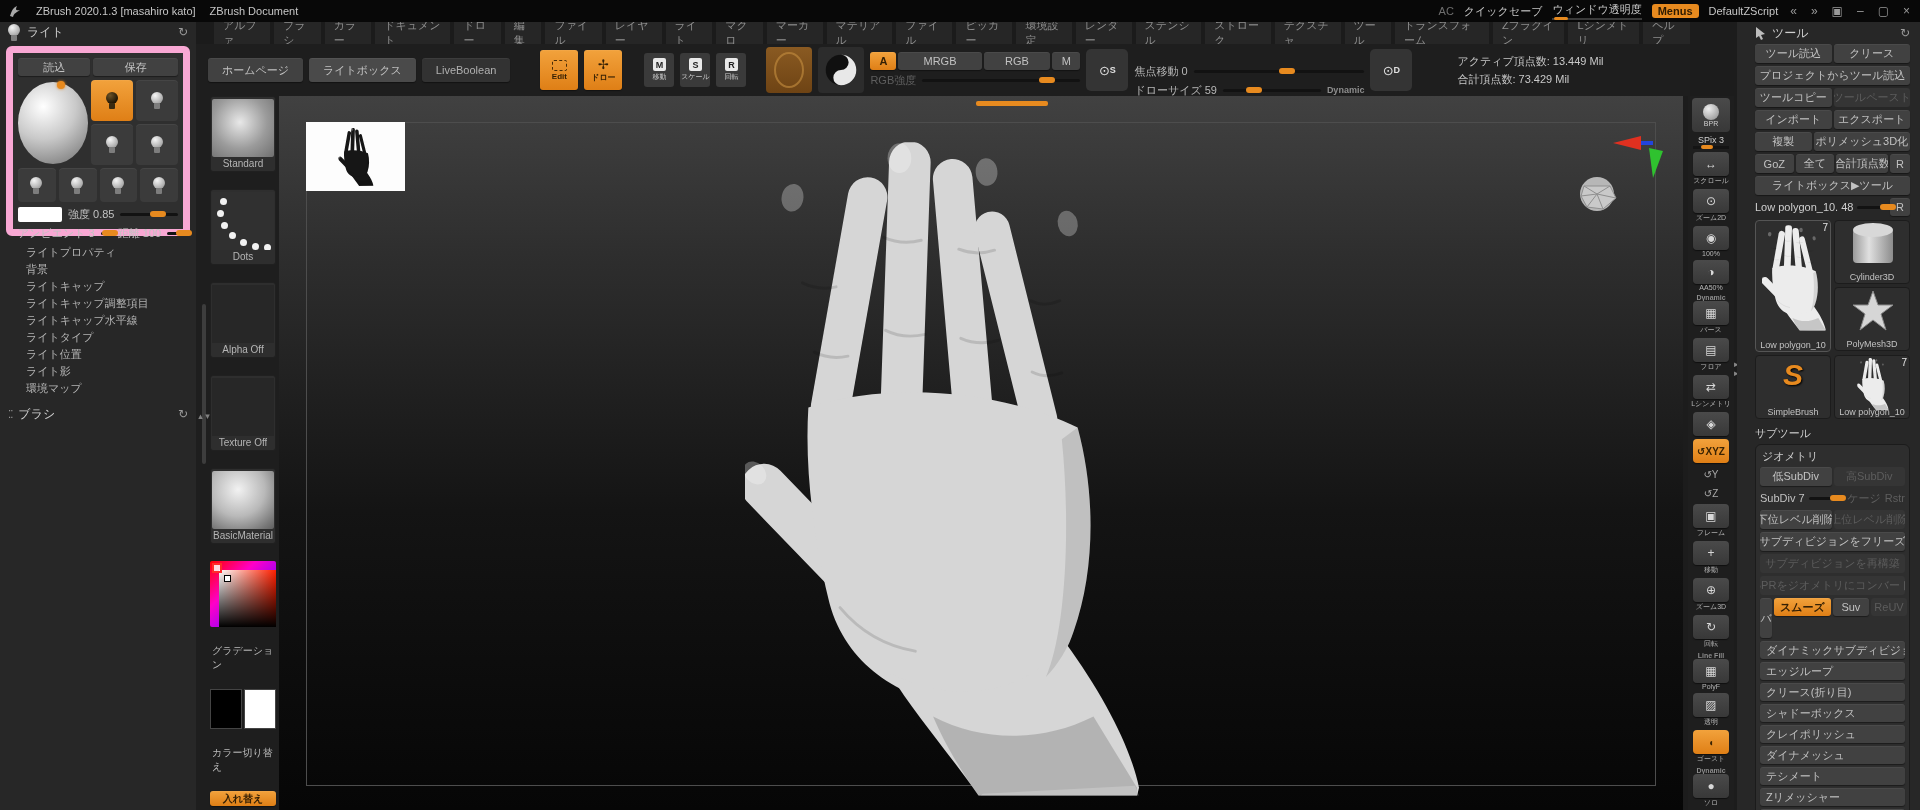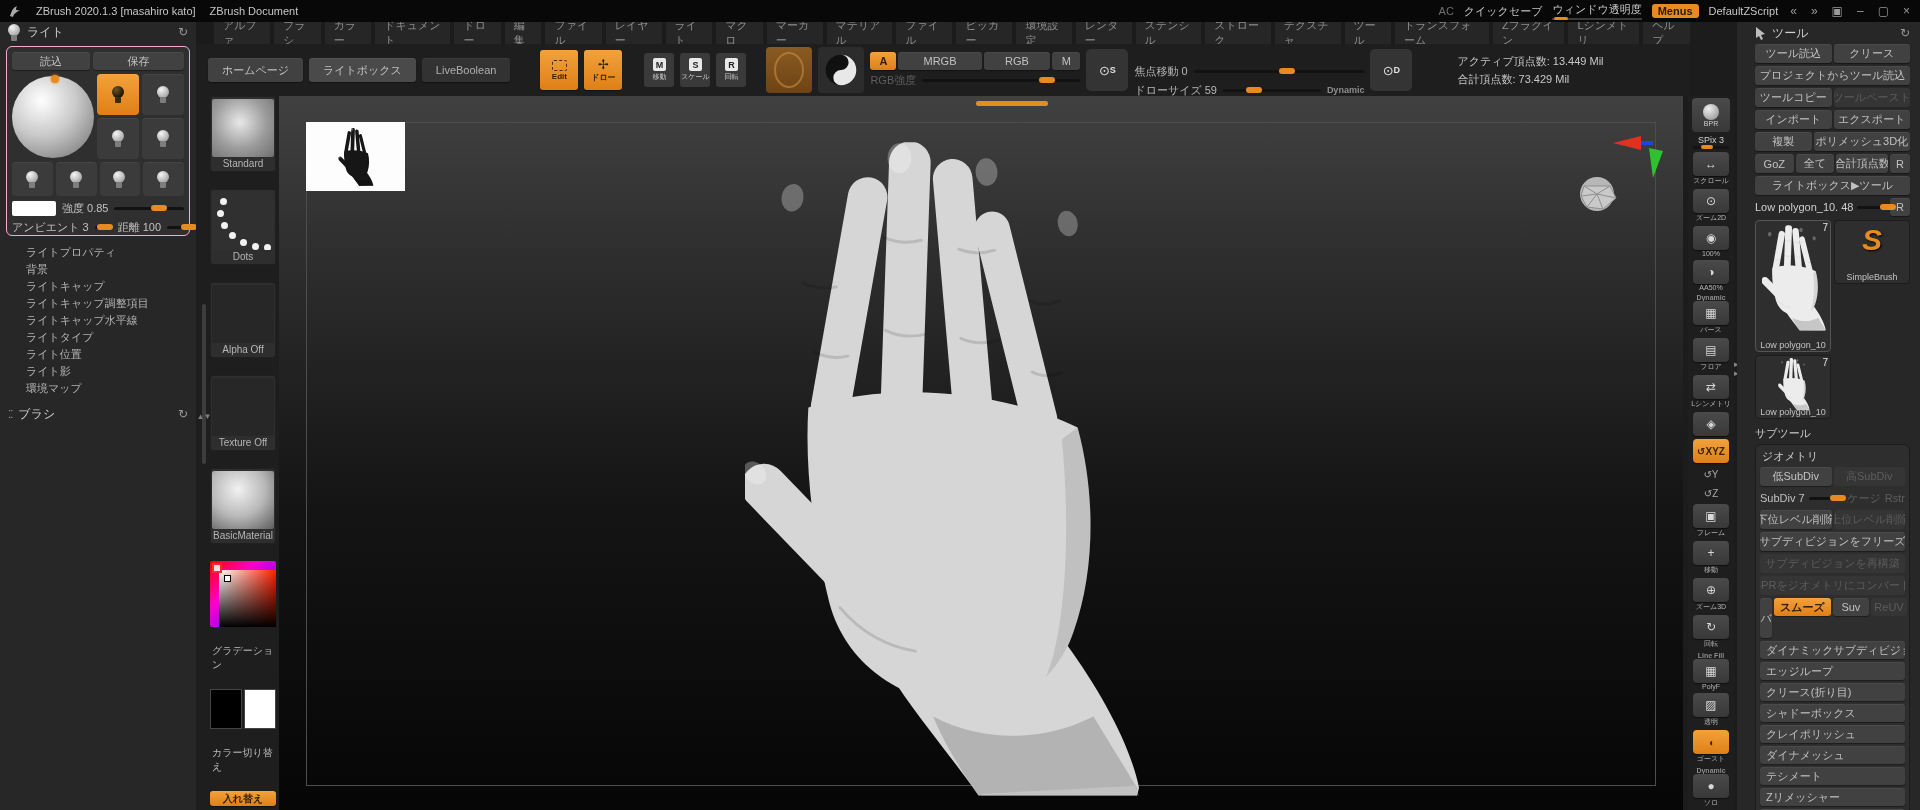--- a/index.html
+++ b/index.html
@@ -23,21 +23,21 @@
     display:flex; align-items:center; gap:4px; padding-left:18px; }
   .menu-item { color:#8f8f8f; background:#262626; padding:2px 9px; border-radius:2px; }
 
   
   .btn { background:#414141; color:#c2c2c2; border-radius:3px; display:flex; align-items:center;
     justify-content:center; height:18px; padding:0 6px; box-shadow:inset 0 1px 0 rgba(255,255,255,.05), 0 1px 1px rgba(0,0,0,.4); overflow:hidden; white-space:nowrap;}
   .btn.orange { background:linear-gradient(#f2a23c,#df7f16); color:#331f04; font-weight:bold; }
   .btn.dimb { background:#353535; color:#5d5d5d; box-shadow:none; }
   .track { position:relative; height:3px; background:#121212; border-radius:2px; flex:1; }
   .handle { position:absolute; top:-2px; width:16px; height:6px; background:#e78a1f; border-radius:3px; }
-  .grp { background:#2f2f2f; border:1px solid #f9a8d4; border-radius:6px; }
+  .grp { background:#2f2f2f; border:7px solid #f9a8d4; border-radius:6px; }
   .dim { color:#5e5e5e; }
 
   
   #light-panel { position:absolute; left:0; top:22px; width:196px; height:788px; background:#272727; }
   .pal-header { display:flex; align-items:center; gap:6px; height:20px; padding:0 8px; color:#cfcfcf; font-size:12px; }
   .pal-header .refresh { margin-left:auto; color:#9a9a9a; }
   .bulb { width:13px; height:17px; position:relative; display:inline-block; }
   .bulb::before { content:""; position:absolute; top:0; left:0; width:12px; height:12px; border-radius:50%;
     background:radial-gradient(circle at 35% 30%, #f5f5f5, #b5b5b5 60%, #848484); }
   .bulb::after { content:""; position:absolute; bottom:0; left:3px; width:6px; height:6px; background:#7d7d7d; border-radius:1px; }
@@ -686,20 +686,32 @@
   </div>
 
   <div id="tool-thumbs">
     <div class="tcell big">
       <svg width="64" height="106" viewBox="0 0 400 660" style="position:absolute;left:6px;top:4px;color:#ececec">
           <use href="#hand-sym"></use>
         </svg>
       <span class="b7">7</span>
       <span class="tl">Low polygon_10</span>
     </div>
+    <div class="tcol">
+      <div class="tcell half">
+        <div class="cyl"></div>
+        <span class="tl">Cylinder3D</span>
+      </div>
+      <div class="tcell half">
+        <svg width="46" height="44" viewBox="0 0 46 44" style="position:absolute;left:15px;top:2px">
+          <path d="M23 1 L28 15 L43 15 L31 24 L36 40 L23 30 L10 40 L15 24 L3 15 L18 15 Z" fill="#d6d6d6" stroke="#8a8a8a" stroke-width="1"></path>
+        </svg>
+        <span class="tl">PolyMesh3D</span>
+      </div>
+    </div>
     <div class="tcell half">
       <span class="sb-s">S</span>
       <span class="tl">SimpleBrush</span>
     </div>
     <div class="tcell half">
       <svg width="40" height="52" viewBox="0 0 400 660" style="position:absolute;left:18px;top:2px;color:#ececec">
           <use href="#hand-sym"></use>
         </svg>
       <span class="b7">7</span>
       <span class="tl">Low polygon_10</span>

